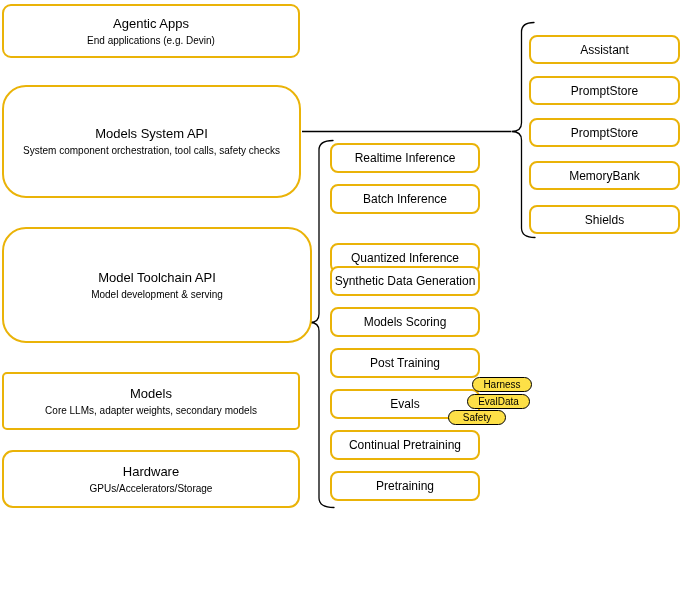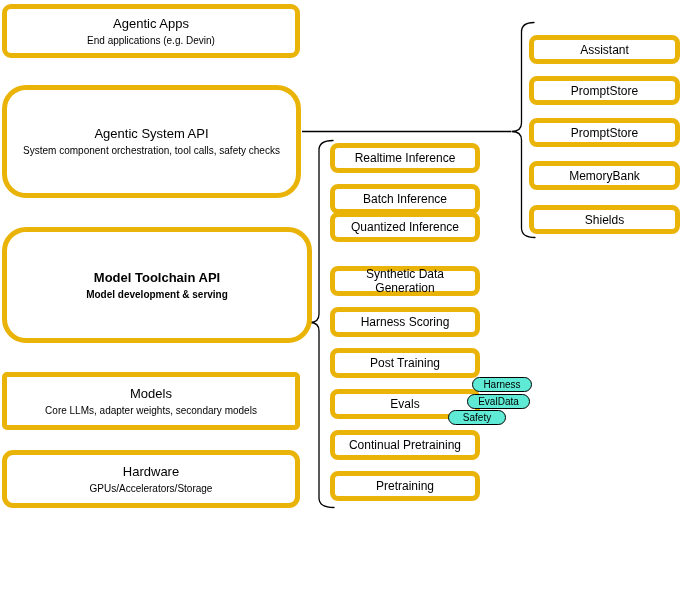--- a/index.html
+++ b/index.html
@@ -21,21 +21,21 @@
   .overlay {
     position: absolute;
     left: 0; top: 0;
     width: 682px; height: 591px;
     pointer-events: none;
   }
   .node {
     position: absolute;
     box-sizing: border-box;
     background: #ffffff;
-    border: 5px solid #eab308;
+    border: 2px solid #eab308;
     display: flex;
     flex-direction: column;
     align-items: center;
     justify-content: center;
     text-align: center;
   }
   .node .title {
     font-size: 13px;
     line-height: 16px;
     white-space: nowrap;
@@ -46,40 +46,40 @@
     margin-top: 2px;
     white-space: nowrap;
   }
   .node.small-label {
     font-size: 12px;
     line-height: 14px;
   }
   .tag {
     position: absolute;
     box-sizing: border-box;
-    background: #5eead4;
+    background: #fde047;
     border: 1px solid #000000;
     border-radius: 8px;
     display: flex;
     align-items: center;
     justify-content: center;
     font-size: 10px;
     line-height: 11px;
     z-index: 5;
   }
   
   .n-agentic-apps        { left: 2px;   top: 4px;   width: 298px; height: 54px;  border-radius: 9px;  }
   .n-agentic-system-api  { left: 2px;   top: 85px;  width: 299px; height: 113px; border-radius: 24px; }
-  .n-model-toolchain-api { left: 2px;   top: 227px; width: 310px; height: 116px; border-radius: 24px; font-weight: bold; }
+  .n-model-toolchain-api { left: 2px;   top: 227px; width: 310px; height: 116px; border-radius: 24px; }
   .n-models              { left: 2px;   top: 372px; width: 298px; height: 58px;  border-radius: 5px; }
   .n-hardware            { left: 2px;   top: 450px; width: 298px; height: 58px;  border-radius: 11px; }
   .n-curated-data        { left: 2px;   top: 531px; width: 298px; height: 58px;  border-radius: 11px; }
   
   .mid { left: 330px; width: 150px; height: 30px; border-radius: 8px; }
-  .m0 { top: 143px; } .m1 { top: 184px; } .m2 { top: 212px; }
+  .m0 { top: 143px; } .m1 { top: 184px; } .m2 { top: 243px; }
   .m3 { top: 266px; } .m4 { top: 307px; } .m5 { top: 348px; }
   .m6 { top: 389px; } .m7 { top: 430px; } .m8 { top: 471px; }
   
   .rgt { left: 529px; width: 151px; height: 29px; border-radius: 8px; }
   .r0 { top: 35px; } .r1 { top: 76px; } .r2 { top: 118px; }
   .r3 { top: 161px; } .r4 { top: 205px; }
   
   .t-harness  { left: 472px; top: 377px; width: 60px; height: 15px; }
   .t-evaldata { left: 467px; top: 394px; width: 63px; height: 15px; }
   .t-safety   { left: 448px; top: 410px; width: 58px; height: 15px; }
@@ -93,41 +93,41 @@
     <path d="M 302 131.5 L 511 131.5" fill="none" stroke="#000000" stroke-width="1.3"></path>
     <path d="M 333 140.5 Q 319 140.5 319 150 L 319 314 Q 319 322.5 310 322.5 Q 319 322.5 319 331 L 319 498 Q 319 507.5 334 507.5" fill="none" stroke="#000000" stroke-width="1.3" stroke-linecap="round"></path>
     <path d="M 534 22.5 Q 521.5 22.5 521.5 32 L 521.5 123 Q 521.5 131.5 511.5 131.5 Q 521.5 131.5 521.5 140 L 521.5 228 Q 521.5 237.5 535 237.5" fill="none" stroke="#000000" stroke-width="1.3" stroke-linecap="round"></path>
   </svg>
 
   <div class="node n-agentic-apps">
     <div class="title">Agentic Apps</div>
     <div class="subtitle">End applications (e.g. Devin)</div>
   </div>
   <div class="node n-agentic-system-api">
-    <div class="title">Agentic System API</div>
+    <div class="title">Models System API</div>
     <div class="subtitle">System component orchestration, tool calls, safety checks</div>
   </div>
   <div class="node n-model-toolchain-api">
     <div class="title">Model Toolchain API</div>
     <div class="subtitle">Model development &amp; serving</div>
   </div>
   <div class="node n-models">
     <div class="title">Models</div>
     <div class="subtitle">Core LLMs, adapter weights, secondary models</div>
   </div>
   <div class="node n-hardware">
     <div class="title">Hardware</div>
     <div class="subtitle">GPUs/Accelerators/Storage</div>
   </div>
 
   <div class="node small-label mid m1">Batch Inference</div>
   <div class="node small-label mid m0">Realtime Inference</div>
   <div class="node small-label mid m2">Quantized Inference</div>
   <div class="node small-label mid m3">Synthetic Data Generation</div>
-  <div class="node small-label mid m4">Harness Scoring</div>
+  <div class="node small-label mid m4">Models Scoring</div>
   <div class="node small-label mid m5">Post Training</div>
   <div class="node small-label mid m6">Evals</div>
   <div class="node small-label mid m7">Continual Pretraining</div>
   <div class="node small-label mid m8">Pretraining</div>
 
   <div class="tag t-harness">Harness</div>
   <div class="tag t-evaldata">EvalData</div>
   <div class="tag t-safety">Safety</div>
 
   <div class="node small-label rgt r0">Assistant</div>

